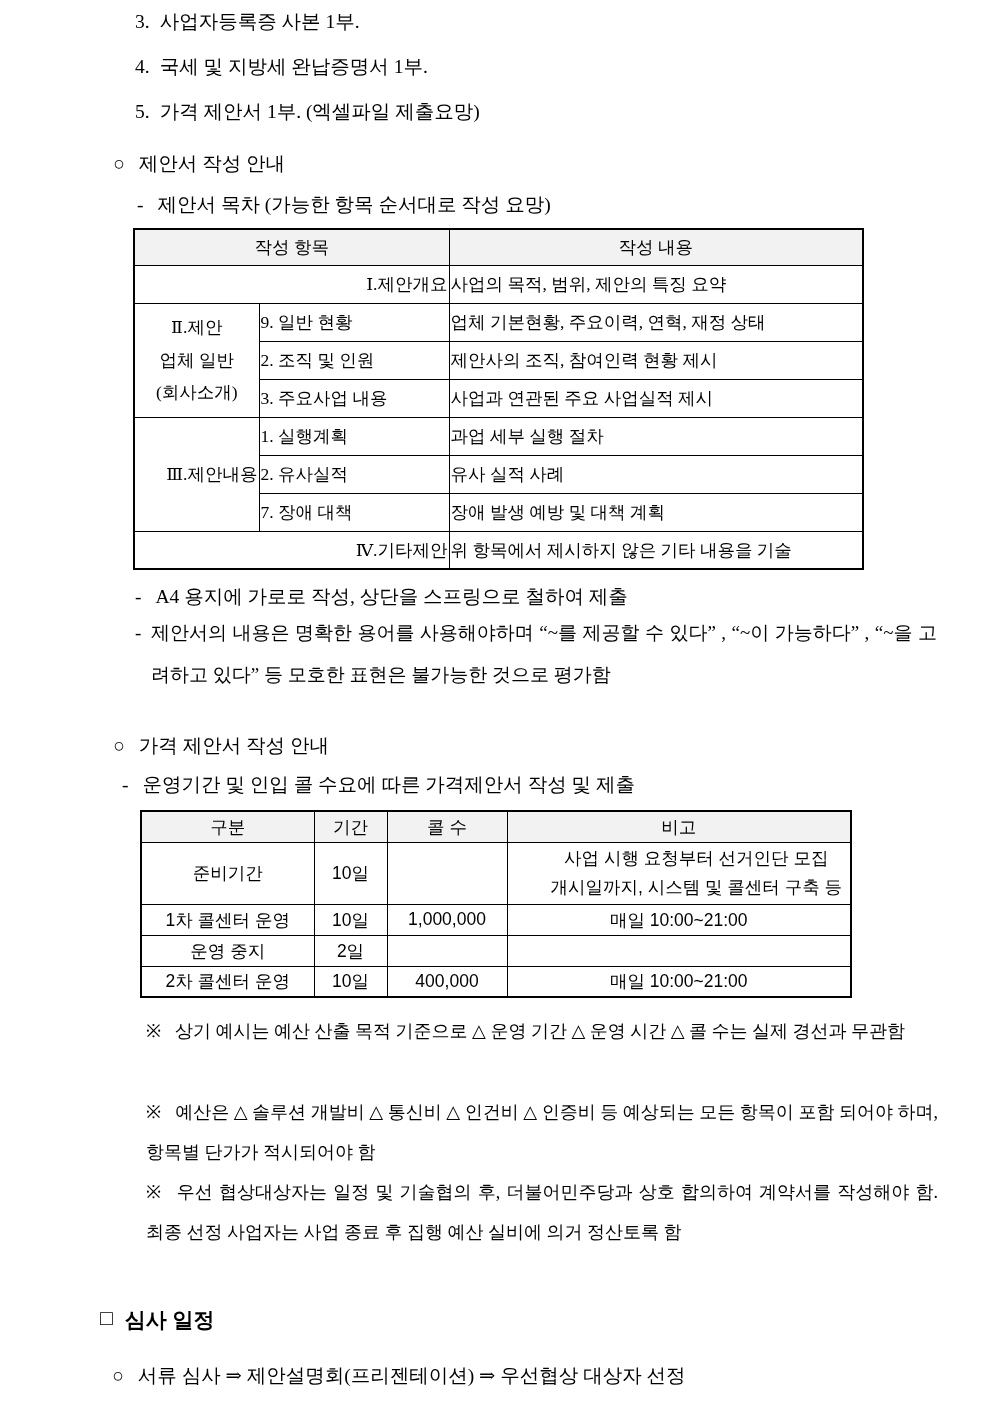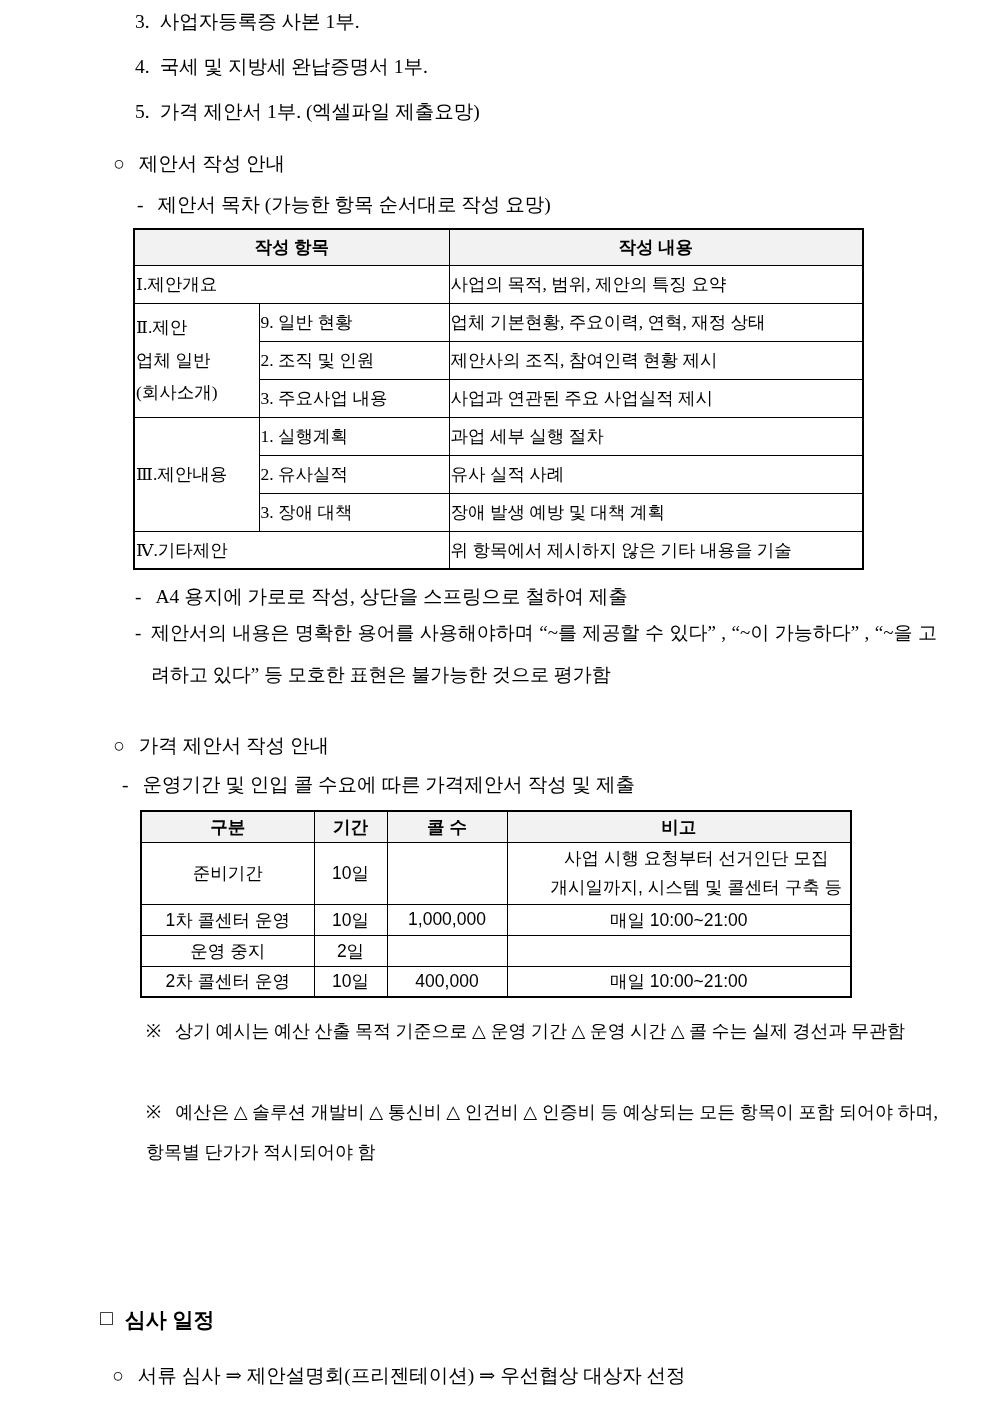--- a/index.html
+++ b/index.html
@@ -19,29 +19,29 @@
   .para .m { flex:none; width:16px; }
   .para .txt { text-align:justify; word-break:break-all; }
 
   .note { position:absolute; left:146px; width:792px; font-size:18px;
           line-height:40px; text-align:justify; word-break:break-all; }
   .note .m { margin-right:14px; }
 
   .doc-table { position:absolute; border-collapse:collapse; table-layout:fixed;
                border:2px solid #000; }
   .doc-table th, .doc-table td { border:1px solid #000; overflow:hidden; }
-  .doc-table th { background:#f2f2f2; font-weight:bold; text-align:center; }
+  .doc-table th { background:#f2f2f2; font-weight:normal; text-align:center; }
 
   .t1 { left:133px; top:228px; width:729px; font-size:17.5px;
         font-family:"Liberation Serif","DejaVu Serif",serif; }
   .t1 tr { height:38px; }
   .t1 tr.hdr { height:36px; }
-  .t1 .c { text-align:left; }
+  .t1 .c { text-align:right; }
   .t1 .l { text-align:left; white-space:nowrap; }
-  .t1 .multiline { white-space:pre-line; line-height:1.85; text-align:left; }
+  .t1 .multiline { white-space:pre-line; line-height:1.85; text-align:center; }
 
   .t2 { left:140px; top:810px; width:710px; font-size:17.5px;
         font-family:"Liberation Sans","DejaVu Sans",sans-serif; }
   .t2 tr { height:31px; }
   .t2 tr.hdr { height:31px; }
   .t2 tr.tall { height:62px; }
   .t2 td { text-align:center; white-space:nowrap; }
   .t2 .multiline { white-space:pre-line; line-height:29px;padding-left:36px; }
 
   .heading { position:absolute; left:100px; top:1306px; display:flex;
@@ -109,21 +109,21 @@
     <tr>
       <td rowspan="3" class="c">Ⅲ.제안내용</td>
       <td class="l">1. 실행계획</td>
       <td class="l">과업 세부 실행 절차</td>
     </tr>
     <tr>
       <td class="l">2. 유사실적</td>
       <td class="l">유사 실적 사례</td>
     </tr>
     <tr>
-      <td class="l">3. 장애 대책</td>
+      <td class="l">7. 장애 대책</td>
       <td class="l">장애 발생 예방 및 대책 계획</td>
     </tr>
     <tr>
       <td colspan="2" class="c">Ⅳ.기타제안</td>
       <td class="l">위 항목에서 제시하지 않은 기타 내용을 기술</td>
     </tr>
   </tbody>
     </table>
 
   <div class="line body-text gap14" style="left:135px; top:583px">
@@ -185,20 +185,23 @@
     </tr>
   </tbody>
     </table>
 
   <div class="note" style="top:1011px">
     <span class="m">※</span><span>상기 예시는 예산 산출 목적 기준으로 △ 운영 기간 △ 운영 시간 △ 콜 수는 실제 경선과 무관함</span>
   </div>
   <div class="note" style="top:1092px">
     <span class="m">※</span><span>예산은 △ 솔루션 개발비 △ 통신비 △ 인건비 △ 인증비 등 예상되는 모든 항목이 포함 되어야 하며, 항목별 단가가 적시되어야 함</span>
   </div>
+  <div class="note" style="top:1172px">
+    <span class="m">※</span><span>우선 협상대상자는 일정 및 기술협의 후, 더불어민주당과 상호 합의하여 계약서를 작성해야 함. 최종 선정 사업자는 사업 종료 후 집행 예산 실비에 의거 정산토록 함</span>
+  </div>
 
   <div class="heading">
     <span class="m">□</span>
     <span>심사 일정</span>
   </div>
   <div class="line body-text gap14" style="left:112px; top:1362px">
     <span class="m">○</span>
     <span>서류 심사 ⇒ 제안설명회(프리젠테이션) ⇒ 우선협상 대상자 선정</span>
   </div>
 

